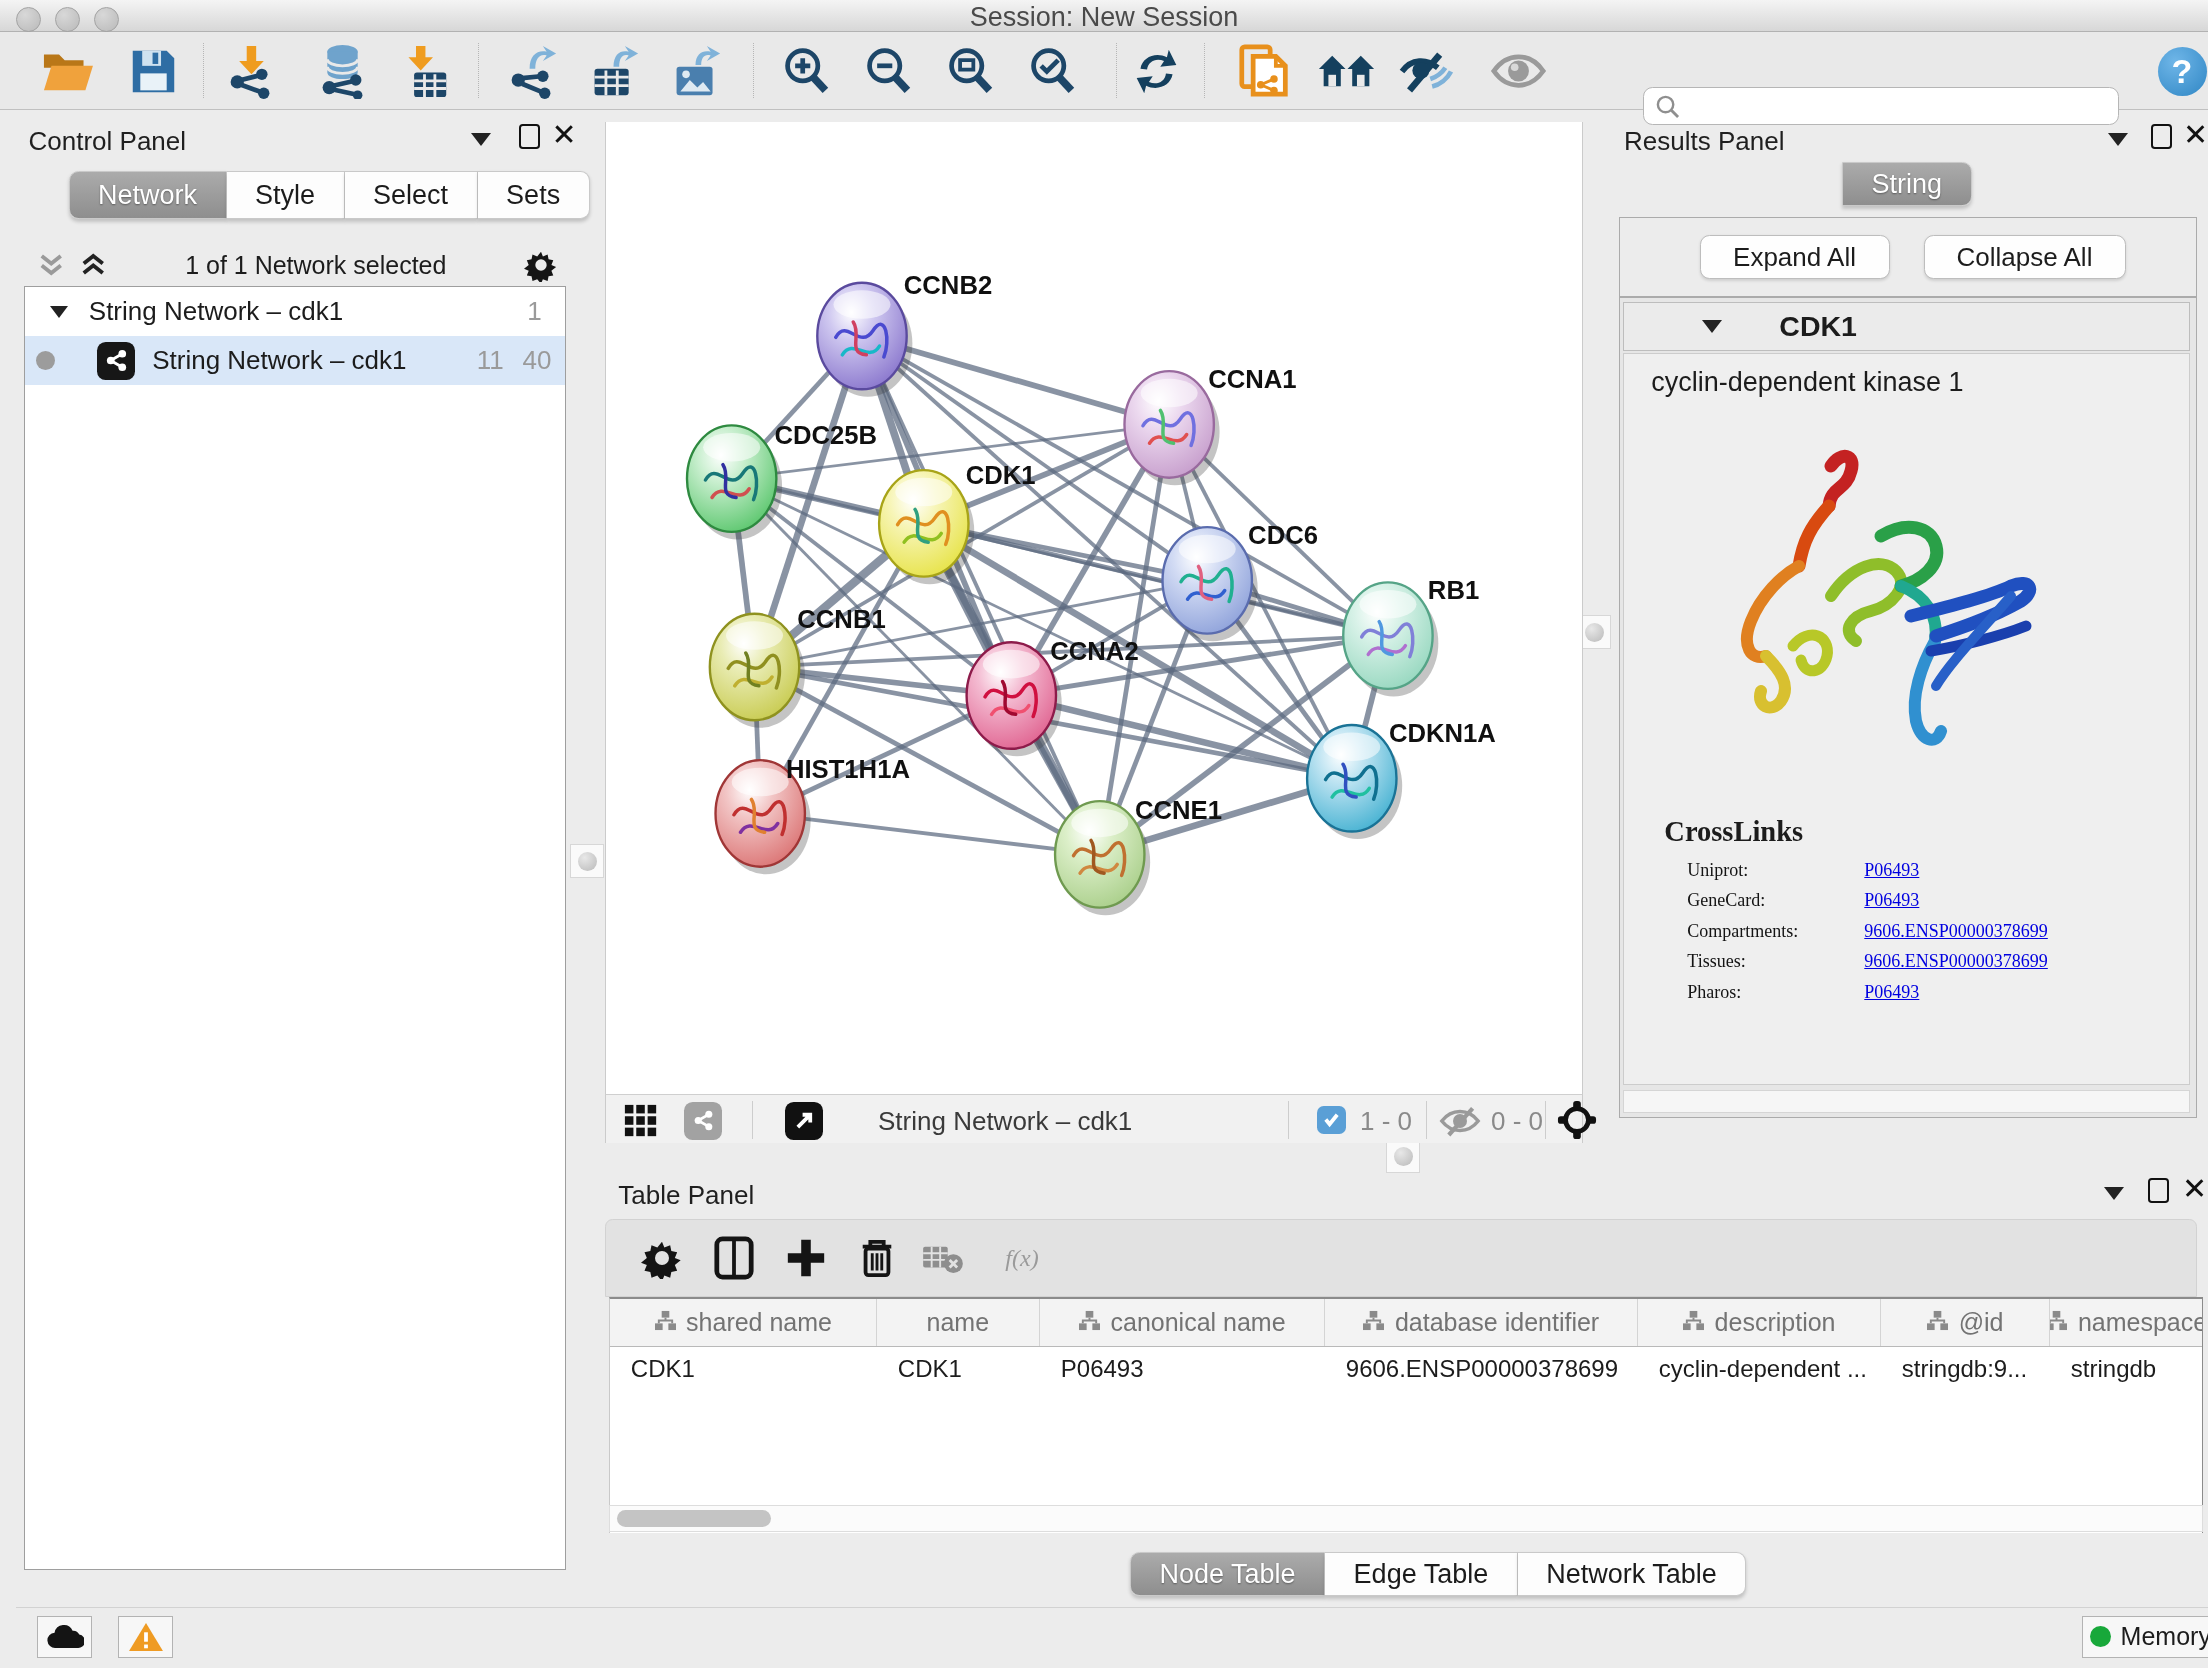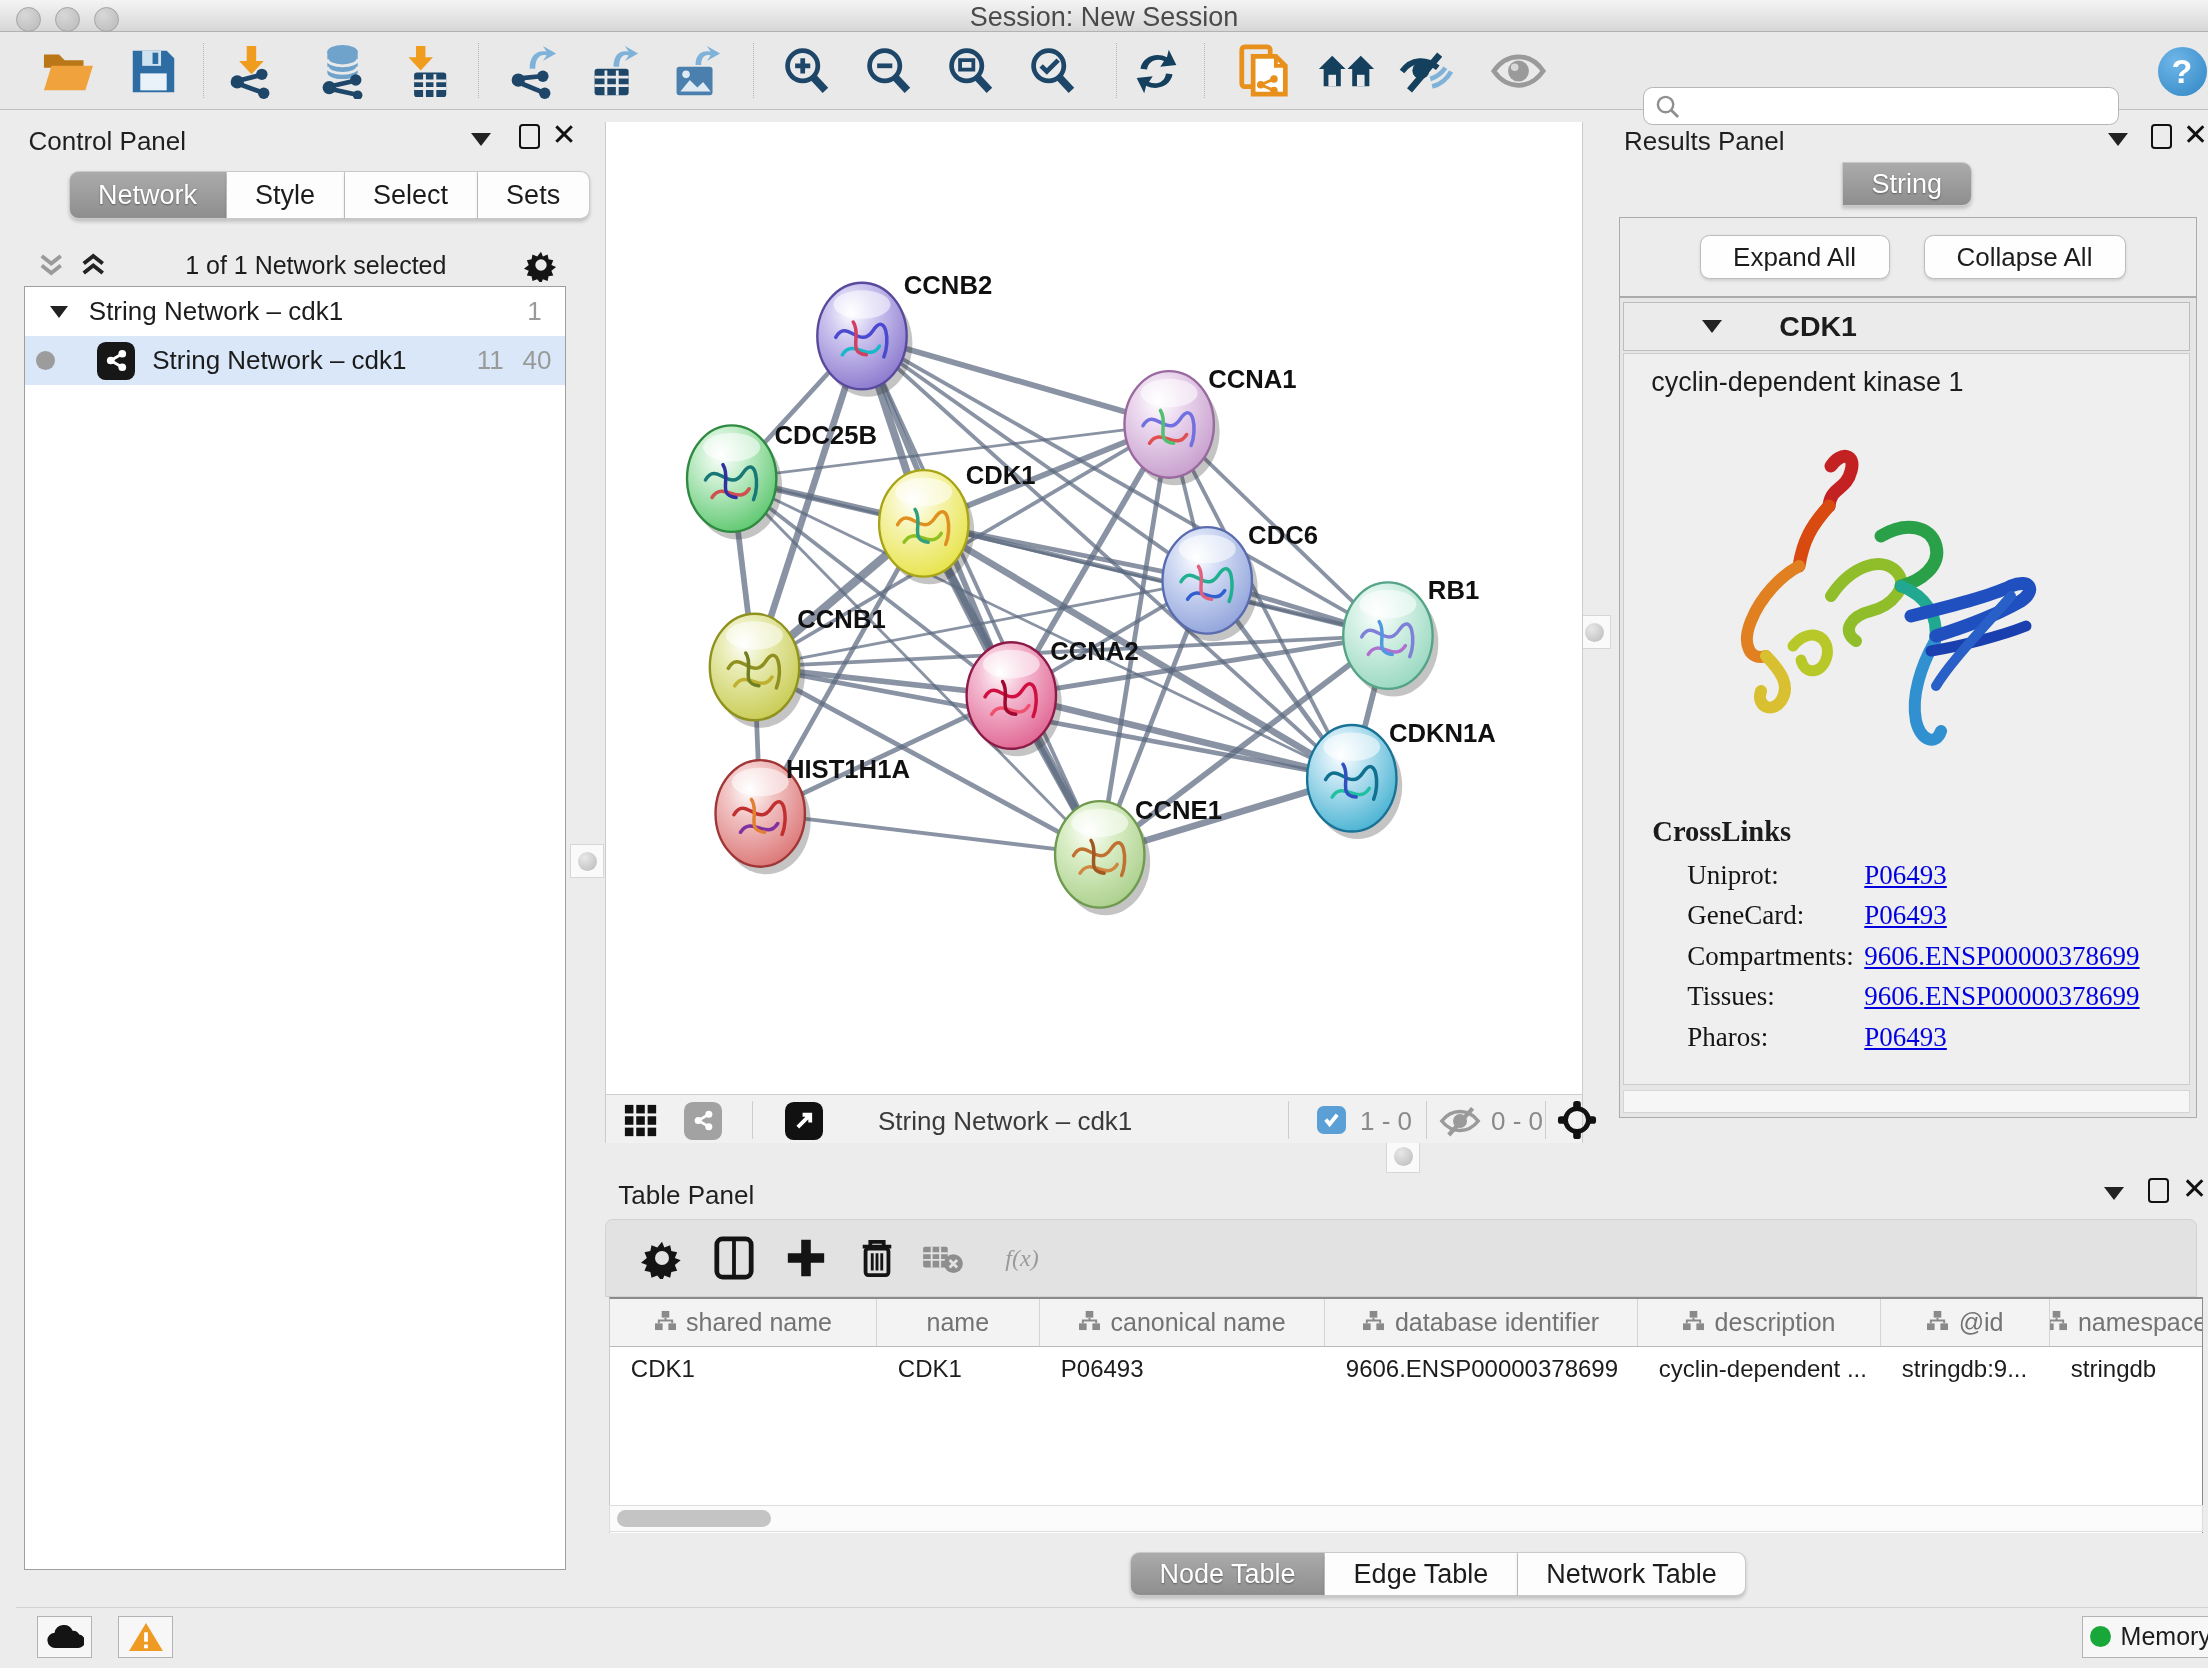--- a/index.html
+++ b/index.html
@@ -46,21 +46,21 @@
 
 #results-panel{left:1609px;top:122px;width:599px;height:1048px}
 #rp-tabs{position:absolute;left:233px;top:40px;height:44px}
 #rp-btnbox{position:absolute;left:9.5px;top:95px;width:578px;height:80px;background:#ececec;border:1.9px solid #ababab}
 .rbtn{position:absolute;top:17px;height:44px;background:#fefefe;border:1px solid #bdbdbd;border-radius:9.5px;font-size:26px;display:flex;align-items:center;justify-content:center;box-shadow:0 1.9px 2.9px rgba(0,0,0,.12)}
 #rp-scroll{position:absolute;left:9.5px;top:175px;width:578px;height:821px;background:#e6e6e6;border:1.9px solid #ababab}
 #rp-sec-head{position:absolute;left:3.8px;top:3.8px;width:567px;height:49px;background:#ebebeb;border:1px solid #bdbdbd;display:flex;align-items:center}
 #rp-content{position:absolute;left:3.8px;top:55px;width:567px;height:732px;background:#efefef;border:1px solid #ccc}
 #rp-hsb{position:absolute;left:3.8px;bottom:3.8px;width:567px;height:23px;background:#f6f6f6;border:1px solid #d5d5d5}
 .serif{font-family:"Liberation Serif","DejaVu Serif",serif}
-.xrow{display:flex;font-size:27px;margin:9.5px 0 9.5px 63px}
+.xrow{display:flex;font-size:18px;margin:9.5px 0 9.5px 63px}
 .xrow .xl{width:177px;color:#141414}
 .xrow a{color:#0000e0;text-decoration:underline}
 
 #table-panel{left:605px;top:1170px;width:1604px;height:438px}
 #tp-toolbar{position:absolute;left:0;top:49px;width:1592px;height:78px;background:#e2e2e2;border:1px solid #d2d2d2;border-radius:7.6px 7.6px 0 0}
 .tpbtn{position:absolute;top:7.6px;width:61px;height:61px;display:flex;align-items:center;justify-content:center}
 #tp-table{position:absolute;left:3.8px;top:127px;width:1594px;height:236px;background:#fff;border-top:2.9px solid #8b8b8b;border-left:1px solid #c9c9c9;border-right:1.9px solid #8b8b8b;overflow:hidden}
 #tp-thead{display:flex;height:48px;background:#f3f3f3;border-bottom:1.9px solid #b9b9b9}
 .th{display:flex;align-items:center;justify-content:center;gap:9.5px;font-size:25px;color:#737373;border-right:1px solid #d4d4d4;overflow:hidden;white-space:nowrap;flex:none}
 #tp-trow{display:flex;height:44px;align-items:center}
@@ -597,21 +597,21 @@
           <path d="M112 200 C128 180 150 190 146 210 C142 228 124 230 120 214" stroke="#b8c828" stroke-width="11"></path>
           <path d="M150 150 C170 120 200 110 215 125 C230 140 210 160 190 165 C170 170 160 185 175 195" stroke="#8fbe2a" stroke-width="12"></path>
           <path d="M200 90 C225 75 250 80 255 100 C260 120 240 135 220 140" stroke="#2aa048" stroke-width="13"></path>
           <path d="M220 140 C245 150 258 170 254 195" stroke="#20a890" stroke-width="12"></path>
           <path d="M254 195 C240 220 230 250 235 275 C240 295 255 300 260 285" stroke="#3090d0" stroke-width="12"></path>
           <path d="M230 170 C270 160 310 150 330 140 C350 132 355 145 340 155 C310 172 280 182 255 190" stroke="#2050c0" stroke-width="13"></path>
           <path d="M250 205 C280 200 320 190 345 180" stroke="#1a3fae" stroke-width="11"></path>
           <path d="M330 150 C300 185 270 215 255 240" stroke="#2860c8" stroke-width="10"></path>
         </g>
       </svg>
-      <div class="serif" style="position:absolute;left:28px;top:462px;font-size:28.5px;font-weight:bold">CrossLinks</div>
+      <div class="serif" style="position:absolute;left:40px;top:462px;font-size:28.5px;font-weight:bold">CrossLinks</div>
       <div id="xlinks" class="serif" style="position:absolute;left:0;top:496px;width:567px">
           <div class="xrow">
             <span class="xl">Uniprot:</span>
             <a href="#">P06493</a>
           </div>
           <div class="xrow">
             <span class="xl">GeneCard:</span>
             <a href="#">P06493</a>
           </div>
           <div class="xrow">

